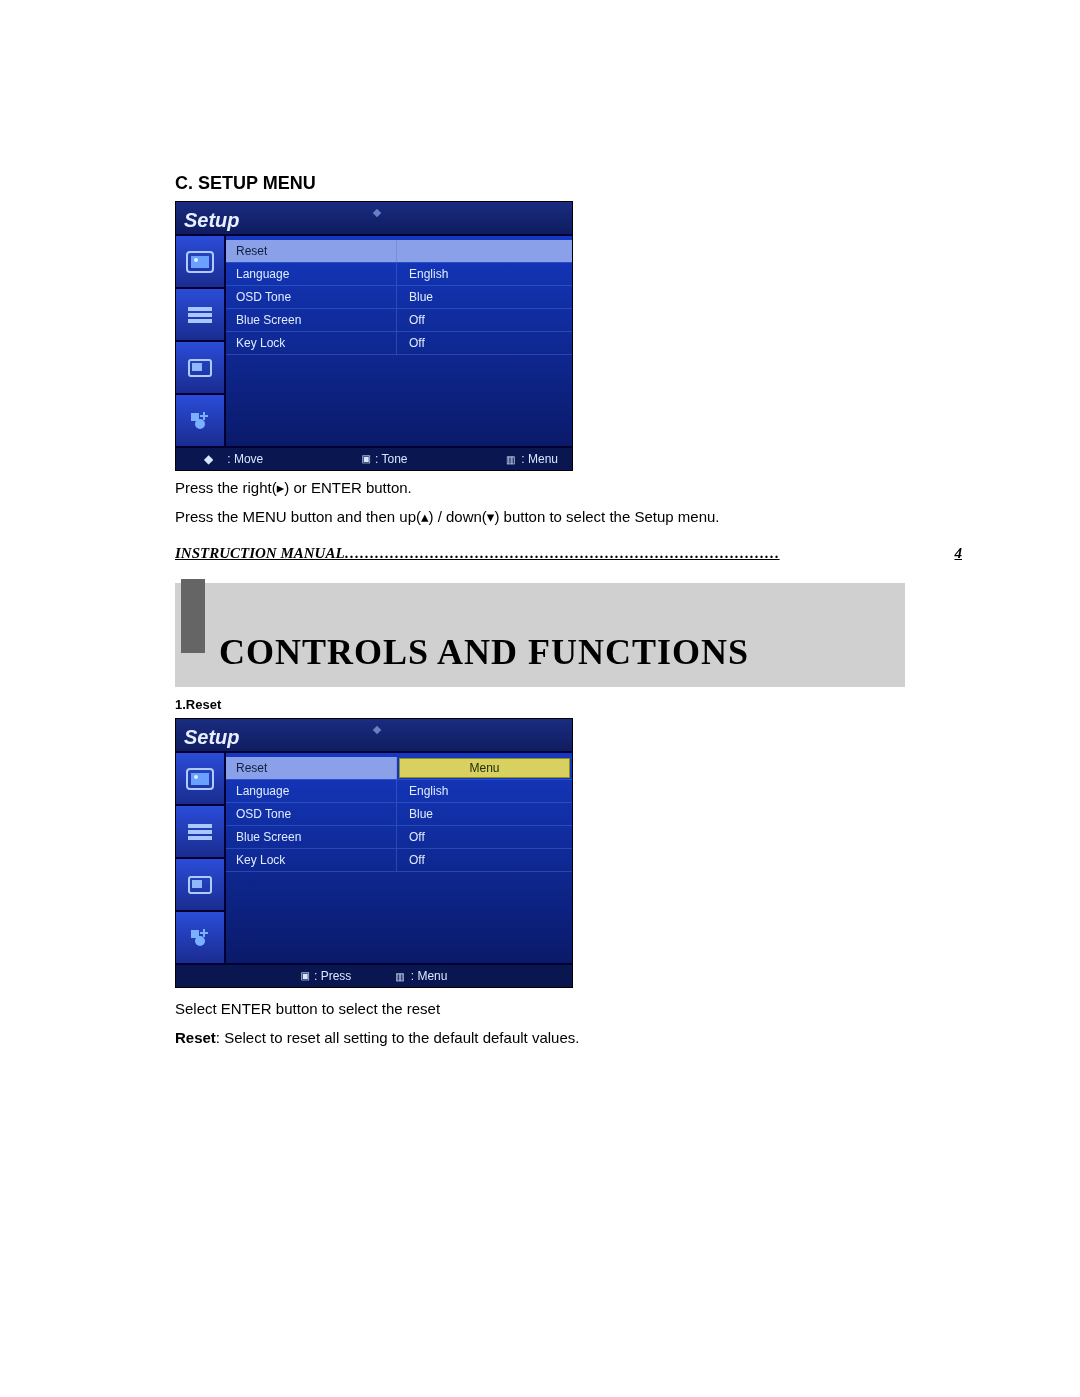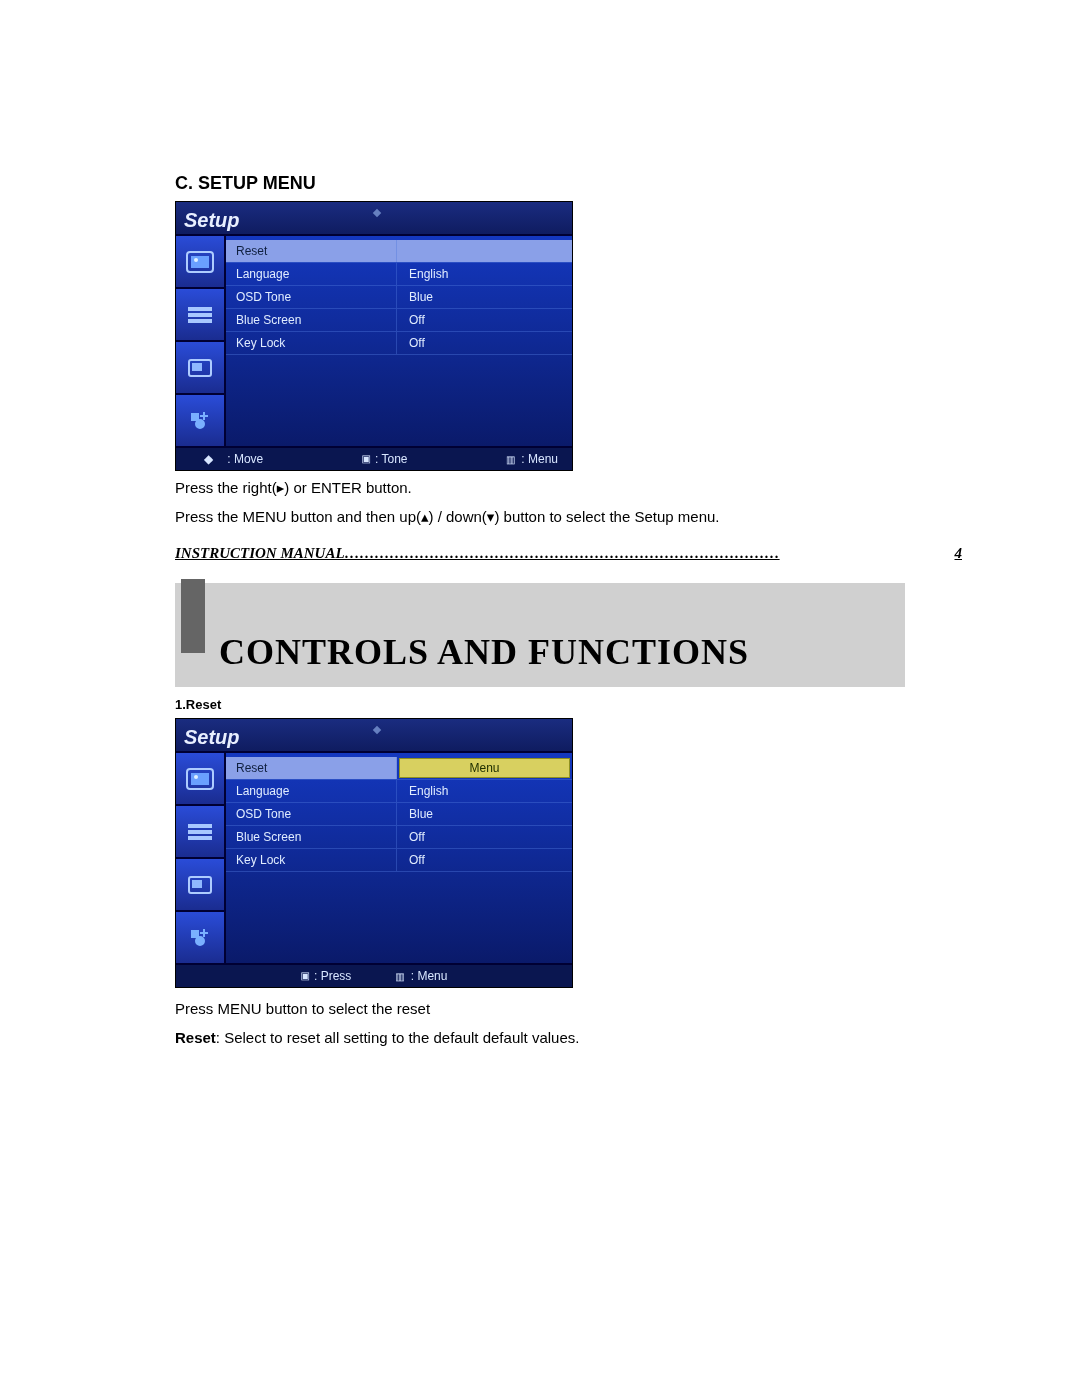--- a/index.html
+++ b/index.html
@@ -326,18 +326,18 @@
           <span class="squareglyph">▣</span>
           <span>: Press</span>
         </span>
       <span class="hint">
           <span class="menuglyph">▥</span>
           <span>: Menu</span>
         </span>
     </div>
   </div>
 
-  <div class="para" style="margin-top:10px">Press MENU button to select the reset</div>
+  <div class="para" style="margin-top:10px">Select ENTER button to select the reset</div>
   <div class="para">
     <span class="bold">Reset</span><span>: Select to reset all setting to the default default values.</span>
   </div>
 
 </div>
 
 </body></html>

